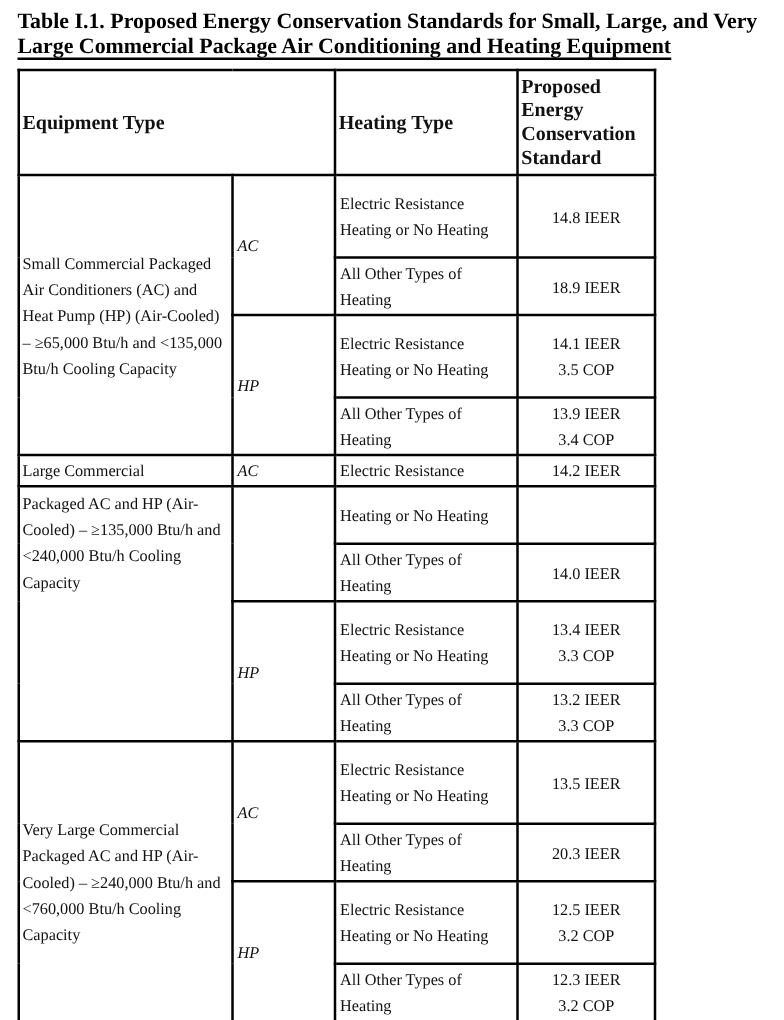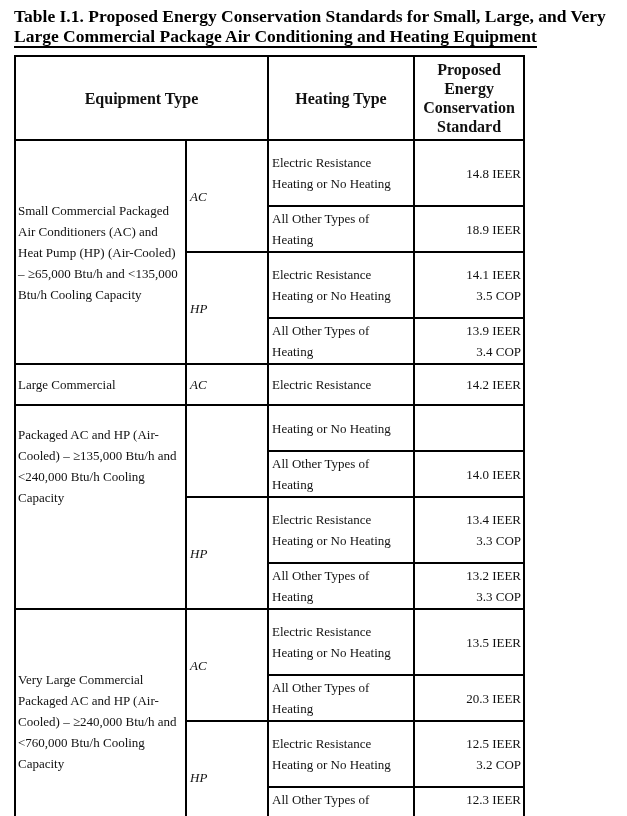--- a/index.html
+++ b/index.html
@@ -15,29 +15,29 @@
   }
   .doc-title .tline{display:block;}
   .doc-title .uline{display:inline-block;border-bottom:2px solid #000;padding-bottom:0px;}
   table.std-table{
     border-collapse:collapse;table-layout:fixed;width:509px;
   }
   table.std-table th, table.std-table td{
     border:2px solid #000;vertical-align:middle;overflow:hidden;
   }
   table.std-table th{
-    font-weight:bold;font-size:16px;line-height:19px;text-align:center;padding:2px;margin-top:27px;
+    font-weight:bold;font-size:16px;line-height:19px;text-align:left;padding:2px;margin-top:27px;
   }
   table.std-table td{font-size:13px;line-height:21px;}
   td.equip{padding:1px 0 1px 2px;font-family:Liberation Serif, serif;}
-  td.equip.top{vertical-align:top;padding-top:18px;}
+  td.equip.top{vertical-align:top;padding-top:2px;}
   td.sys{padding:1px 0 1px 3px;font-style:italic;}
   td.heat{padding:1px 8px 1px 3px;}
-  td.std{text-align:right;white-space:pre-line;padding:1px 2px;}
-  tr.r1{height:41px;}
+  td.std{text-align:center;white-space:pre-line;padding:1px 2px;}
+  tr.r1{height:25px;}
   tr.r2{height:46px;}
   tr.r3{height:66px;}
   tr.hdr{height:84px;}
 </style>
 </head>
 <body>
 
 <div class="page">
 
   <h1 class="doc-title">

